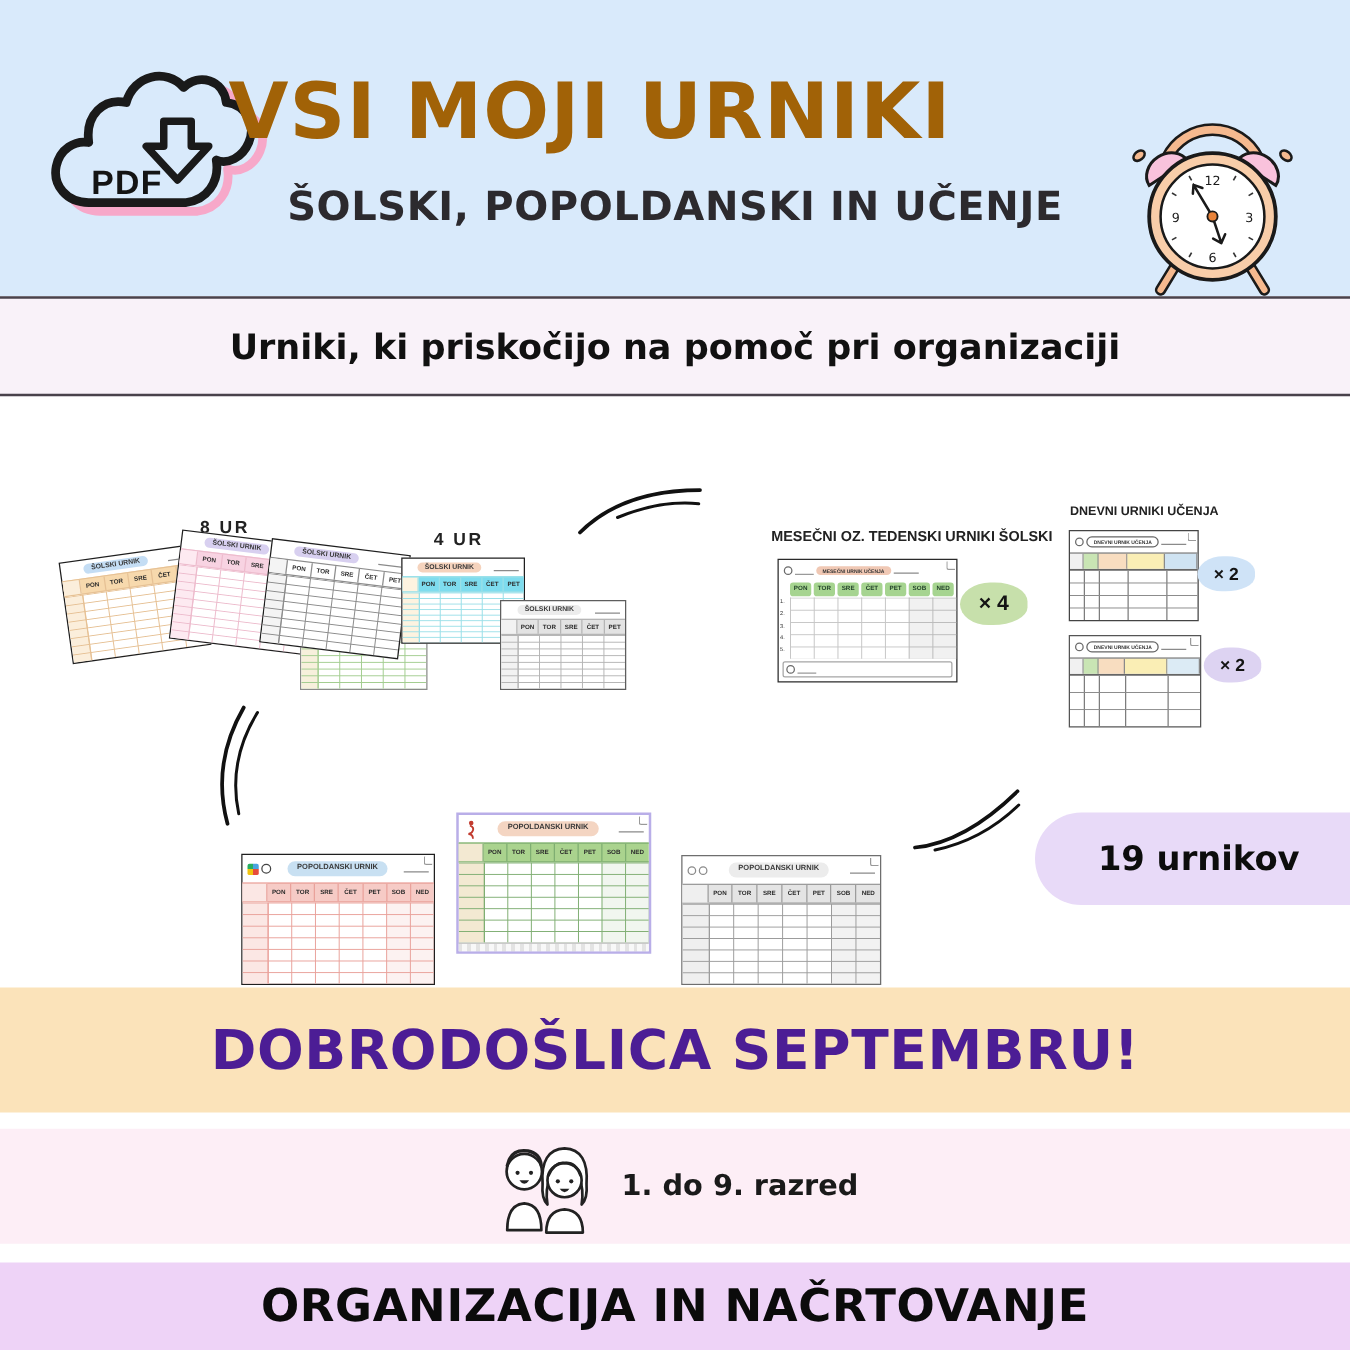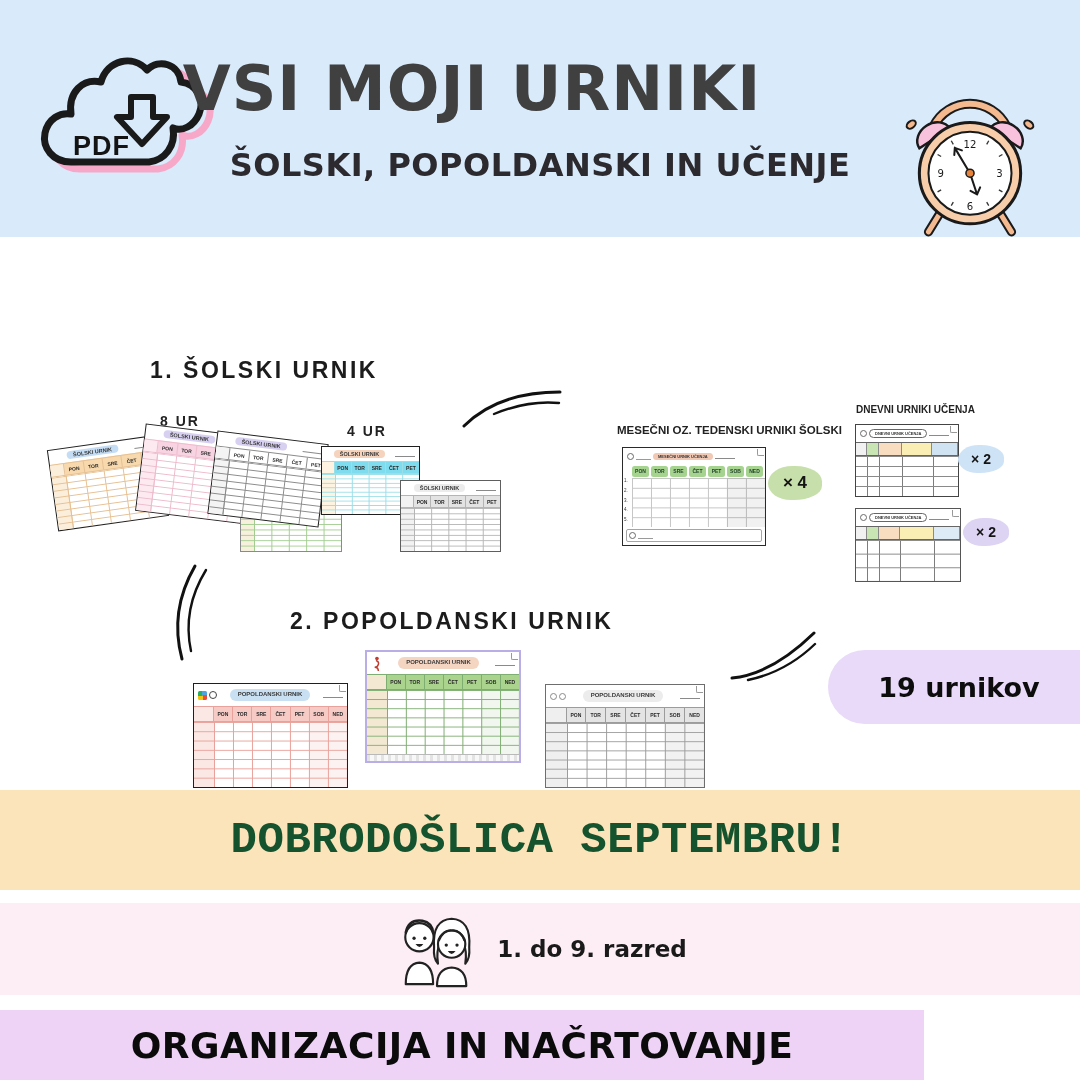--- a/index.html
+++ b/index.html
@@ -5,26 +5,26 @@
   html,body{margin:0;padding:0;background:#888;}
   .page{position:relative;width:1080px;height:1080px;margin:0 auto;background:#ffffff;overflow:hidden;
         font-family:"DejaVu Sans",sans-serif;color:#242226;}
   .abs{position:absolute;}
 
   
   .band-header{left:0;top:0;width:1080px;height:237px;background:#d9eafb;}
   .band-tagline{left:0;top:237px;width:1080px;height:80px;background:#f9f2f9;border-top:2px solid #49424b;border-bottom:2px solid #49424b;box-sizing:border-box;display:flex;align-items:center;justify-content:center;}
   .band-september{left:0;top:790px;width:1080px;height:100px;background:#fbe3ba;display:flex;align-items:center;justify-content:center;}
   .band-grades{left:0;top:903px;width:1080px;height:92px;background:#fdeef6;display:flex;align-items:center;justify-content:center;gap:16px;}
-  .band-organization{left:0;top:1010px;width:924px;height:70px;background:#eed3f7;display:flex;align-items:center;justify-content:center;}
-
-  .main-title{left:0;top:52px;width:944px;text-align:center;font-size:62px;font-weight:bold;letter-spacing:1px;color:#404040;}
+  .band-organization{left:0;top:1010px;width:1080px;height:70px;background:#eed3f7;display:flex;align-items:center;justify-content:center;}
+
+  .main-title{left:0;top:52px;width:944px;text-align:center;font-size:62px;font-weight:bold;letter-spacing:1px;color:#a16207;}
   .sub-title{left:0;top:146px;width:1080px;text-align:center;font-size:32px;font-weight:bold;letter-spacing:.5px;color:#2c2a2e;}
   .tagline-text{font-size:28px;font-weight:bold;color:#111;}
-  .september-text{font-size:44px;font-weight:bold;color:#14532d;letter-spacing:.5px;font-family:Liberation Mono, monospace;}
+  .september-text{font-size:44px;font-weight:bold;color:#4c1d95;letter-spacing:.5px;}
   .grades-text{font-size:23px;font-weight:bold;color:#1a1a1a;}
   .organization-text{font-size:36px;font-weight:bold;color:#0b0b0b;letter-spacing:.5px;}
 
   
   .h-section{font-family:"Liberation Sans",sans-serif;font-weight:bold;font-size:23px;letter-spacing:2.5px;color:#1c1c1c;white-space:nowrap;}
   .h-small{font-family:"Liberation Sans",sans-serif;font-weight:bold;font-size:14px;letter-spacing:2px;color:#222;white-space:nowrap;}
   .h-tiny{font-family:"Liberation Sans",sans-serif;font-weight:bold;color:#222;white-space:nowrap;}
 
   .blob{display:flex;align-items:center;justify-content:center;font-family:"Liberation Sans",sans-serif;font-weight:bold;color:#141414;border-radius:48% 52% 55% 45%/55% 48% 45% 52%;}
   .badge-pill{left:828px;top:650px;width:262px;height:74px;background:#e8daf8;border-radius:37px 0 0 37px;display:flex;align-items:center;justify-content:center;}
@@ -130,22 +130,24 @@
       <text x="70" y="128" text-anchor="middle" font-family="DejaVu Sans, sans-serif" font-size="10" fill="#1a1a1a">6</text>
       <text x="41" y="96" text-anchor="middle" font-family="DejaVu Sans, sans-serif" font-size="10" fill="#1a1a1a">9</text>
       <g stroke="#1a1a1a" stroke-width="2" stroke-linecap="round" fill="none">
         <path d="M70 92 L55 67 M55 67 L54.5 74 M55 67 L62 69.5"></path>
         <path d="M70 92 L77 113 M77 113 L70.5 109.5 M77 113 L80 106"></path>
       </g>
       <circle cx="70" cy="92" r="4" fill="#e8833a" stroke="#1a1a1a" stroke-width="1.5"></circle>
     </svg>
   </div>
 
-
-  <div class="abs h-section" style="left:150px;top:357px;">1. ŠOLSKI URNIK</div>
+  <div class="abs band-tagline">
+    <span class="tagline-text">Urniki, ki priskočijo na pomoč pri organizaciji</span>
+  </div>
+
   <div class="abs h-small" style="left:160px;top:413px;">8 UR</div>
   <div class="abs h-small" style="left:347px;top:423px;">4 UR</div>
 
   <svg class="abs" style="left:460px;top:380px;" width="105" height="50" viewBox="0 0 105 50">
     <path d="M4 46 Q38 12 100 12" fill="none" stroke="#111" stroke-width="3" stroke-linecap="round"></path>
     <path d="M34 34 Q68 20 99 23" fill="none" stroke="#111" stroke-width="2.4" stroke-linecap="round"></path>
   </svg>
 
   <div class="mt mt-s" style="left:52px;top:442px;width:112px;height:82px;--ln:#e6c195;--hd:#f7d9ad;--tc:#fbeedb;--cw:20%;--rh:12.5%;transform:rotate(-8deg);z-index:1;">
     <div class="mt-top">
@@ -369,21 +371,20 @@
     </div>
   </div>
 
   <div class="abs blob" style="left:963px;top:518px;width:46px;height:28px;background:#ddd3f2;font-size:14px;">× 2</div>
 
   <svg class="abs" style="left:165px;top:563px;" width="50" height="100" viewBox="0 0 50 100">
     <path d="M30 3 Q4 48 17 96" fill="none" stroke="#111" stroke-width="3" stroke-linecap="round"></path>
     <path d="M41 7 Q17 46 26 88" fill="none" stroke="#111" stroke-width="2.4" stroke-linecap="round"></path>
   </svg>
 
-  <div class="abs h-section" style="left:290px;top:608px;">2. POPOLDANSKI URNIK</div>
 
   <div class="mt mt-p" style="left:193px;top:683px;width:155px;height:105px;--ln:#e9a29b;--hd:#f6cbc6;--tc:#fbe7e4;--cw:14.2857%;--rh:14.3%;--wk:rgba(230,150,140,.12);">
     <div class="mt-top">
       <span class="sq-icon"></span>
         <span class="mini-clock"></span>
       <span class="mt-pill" style="background:#c8e0f2;">POPOLDANSKI URNIK</span>
       <span class="nml"></span>
       <i class="fold"></i>
     </div>
     <div class="mt-hdr">

